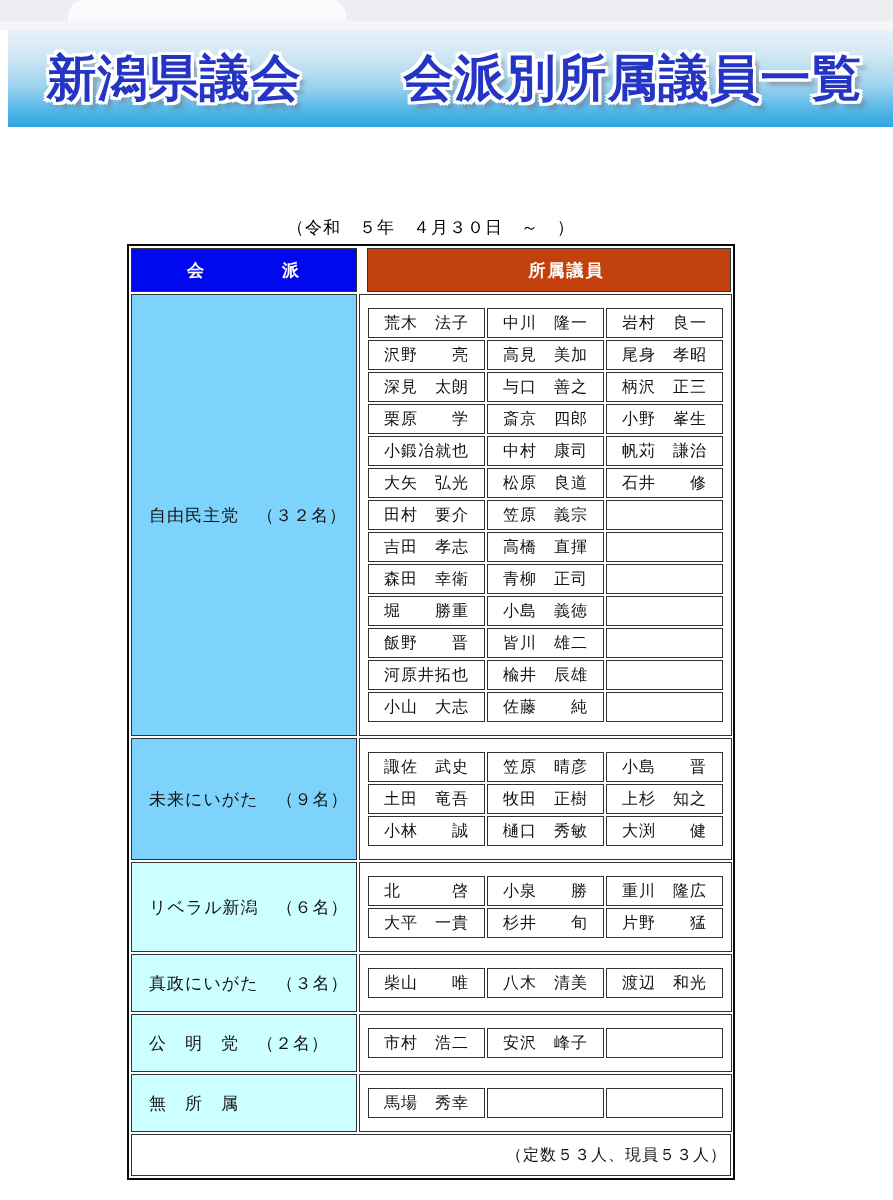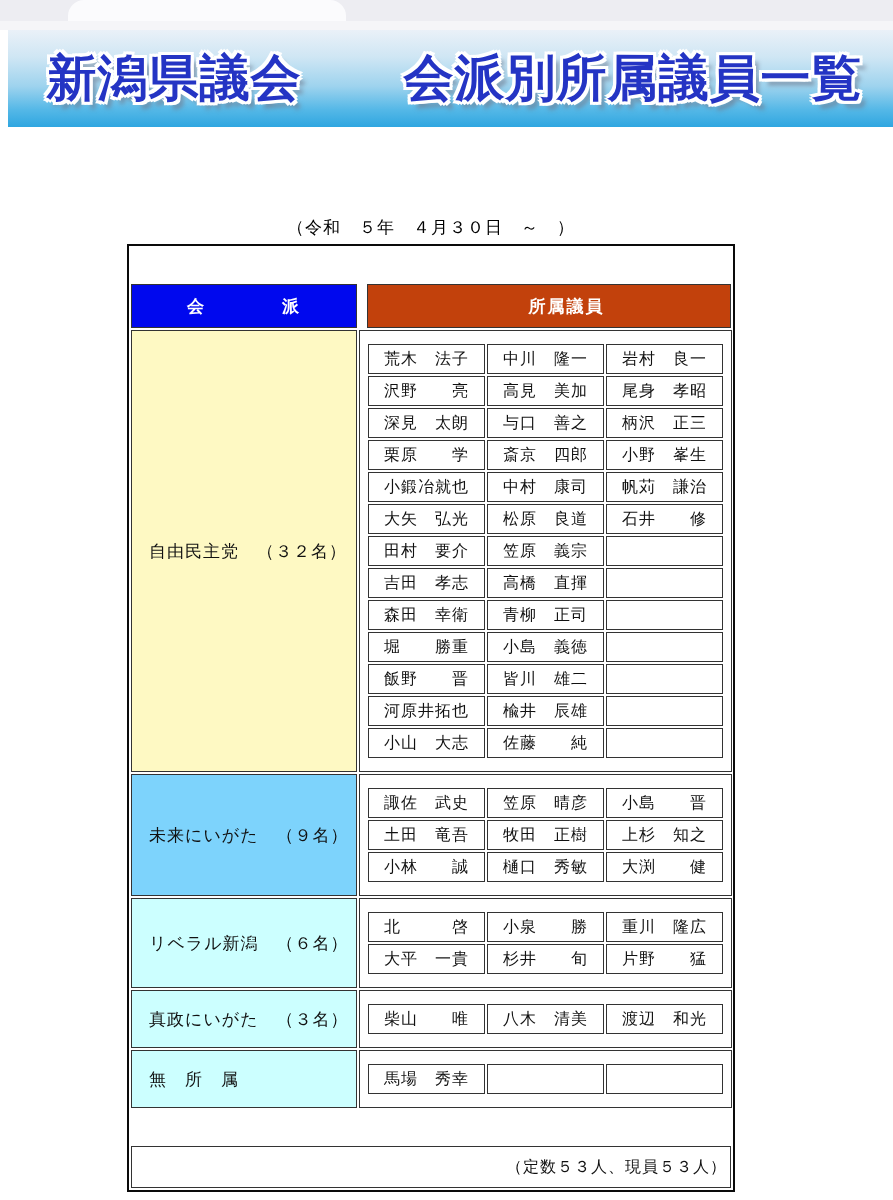--- a/index.html
+++ b/index.html
@@ -27,21 +27,21 @@
   .date-note{
     position:absolute;left:127px;top:216px;width:608px;
     text-align:center;font-size:17px;letter-spacing:1px;color:#000000;
   }
   
   .otable{
     position:absolute;left:127px;top:244px;width:608px;
     box-sizing:border-box;border:2px solid #0a0a0a;background:#fff;
     padding:2px;display:flex;flex-direction:column;gap:2px;
   }
-  .orow{display:flex;gap:10px;margin-top:36px;}
+  .orow{display:flex;gap:10px;}
   .cell{box-sizing:border-box;border:1px solid #333;}
   .hcell{
     background:#0008ee;color:#fff;font-weight:bold;font-size:17px;letter-spacing:2px;
     display:flex;align-items:center;justify-content:center;height:44px;
   }
   .hcell.f{width:226px;flex:none;}
   .hcell.m{flex:1;}
   .sections{display:flex;flex-direction:column;gap:2px;}
   .section-row{display:flex;gap:2px;}
   .fcell{
@@ -77,21 +77,21 @@
   <div class="date-note">（令和　５年　４月３０日　～　）</div>
 
   <div class="otable">
     <div class="orow">
       <div class="cell hcell f" style="background: rgb(0, 8, 238);">会　　　　派</div>
       <div class="cell hcell m" style="background: #c2410c; padding-left: 35px;">所属議員</div>
     </div>
 
     <div class="sections">
         <div class="section-row">
-          <div class="cell fcell" style="background: #fef9c3;">自由民主党　（３２名）</div>
+          <div class="cell fcell" style="background: #7dd3fc;">自由民主党　（３２名）</div>
           <div class="cell mwrap">
             <div class="mgrid">
               <div class="mcell">荒木　法子</div>
               <div class="mcell">中川　隆一</div>
               <div class="mcell">岩村　良一</div>
               <div class="mcell">沢野　　亮</div>
               <div class="mcell">高見　美加</div>
               <div class="mcell">尾身　孝昭</div>
               <div class="mcell">深見　太朗</div>
               <div class="mcell">与口　善之</div>
@@ -162,20 +162,30 @@
           <div class="cell fcell" style="background: rgb(204, 255, 255);">真政にいがた　（３名）</div>
           <div class="cell mwrap">
             <div class="mgrid">
               <div class="mcell">柴山　　唯</div>
               <div class="mcell">八木　清美</div>
               <div class="mcell">渡辺　和光</div>
             </div>
           </div>
         </div>
         <div class="section-row">
+          <div class="cell fcell" style="background: rgb(204, 255, 255);">公　明　党　（２名）</div>
+          <div class="cell mwrap">
+            <div class="mgrid">
+              <div class="mcell">市村　浩二</div>
+              <div class="mcell">安沢　峰子</div>
+              <div class="mcell empty"></div>
+            </div>
+          </div>
+        </div>
+        <div class="section-row">
           <div class="cell fcell" style="background: rgb(204, 255, 255);">無　所　属</div>
           <div class="cell mwrap">
             <div class="mgrid">
               <div class="mcell">馬場　秀幸</div>
               <div class="mcell empty"></div>
               <div class="mcell empty"></div>
             </div>
           </div>
         </div>
       </div>

